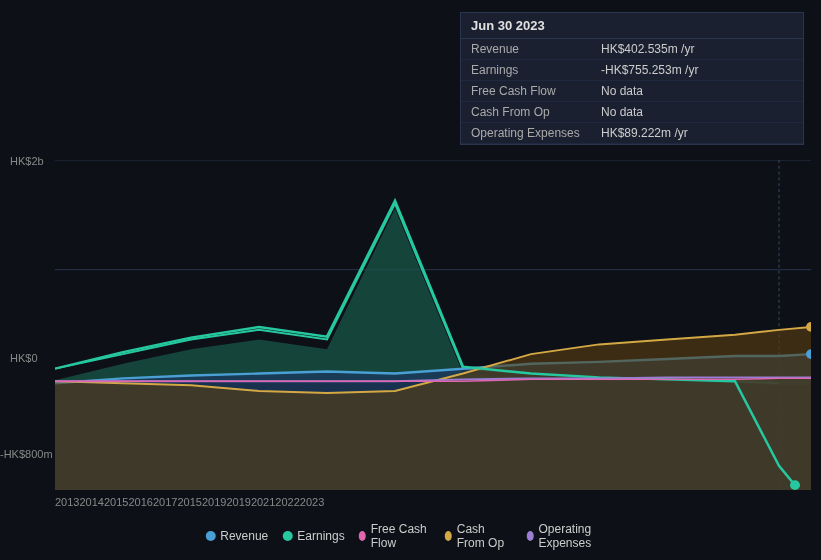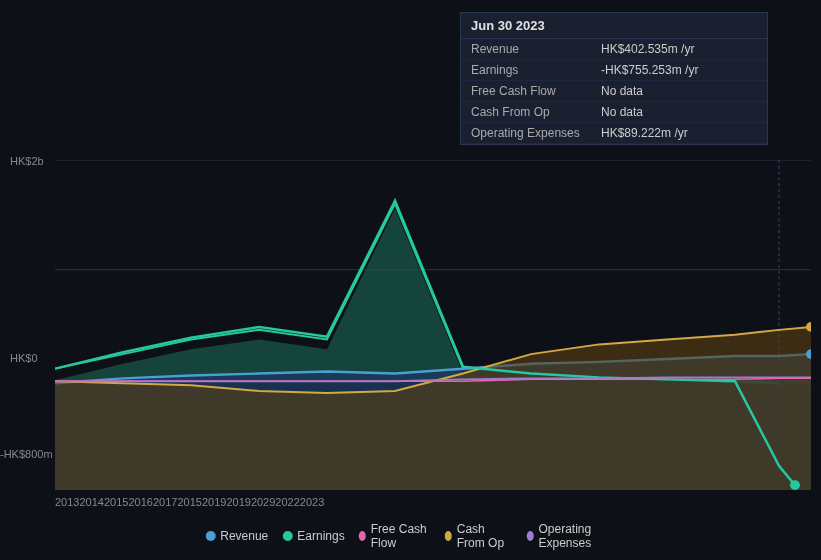--- a/index.html
+++ b/index.html
@@ -11,21 +11,21 @@
       color: #ccc;
       overflow: hidden;
       position: relative;
     }
 
     
     .info-panel {
       position: absolute;
       top: 12px;
       left: 460px;
-      width: 308px;
+      width: 344px;
       background: #1a2030;
       border: 1px solid #2a3550;
       z-index: 10;
     }
     .info-panel-header {
       background: #1a2030;
       padding: 5px 10px;
       font-size: 13px;
       color: #e0e0e0;
       font-weight: bold;
@@ -196,21 +196,21 @@
 
 <div style="position:absolute; bottom:52px; left:55px; right:5px; display:flex; justify-content:flex-start;">
   <span class="x-label">2013</span>
   <span class="x-label">2014</span>
   <span class="x-label">2015</span>
   <span class="x-label">2016</span>
   <span class="x-label">2017</span>
   <span class="x-label">2015</span>
   <span class="x-label">2019</span>
   <span class="x-label">2019</span>
-  <span class="x-label">2029</span>
+  <span class="x-label">2021</span>
   <span class="x-label">2022</span>
   <span class="x-label">2023</span>
 </div>
 
 <div class="legend">
   <div class="legend-item">
     <div class="legend-dot" style="background:#4a9fd4;"></div>
     <span>Revenue</span>
   </div>
   <div class="legend-item">

